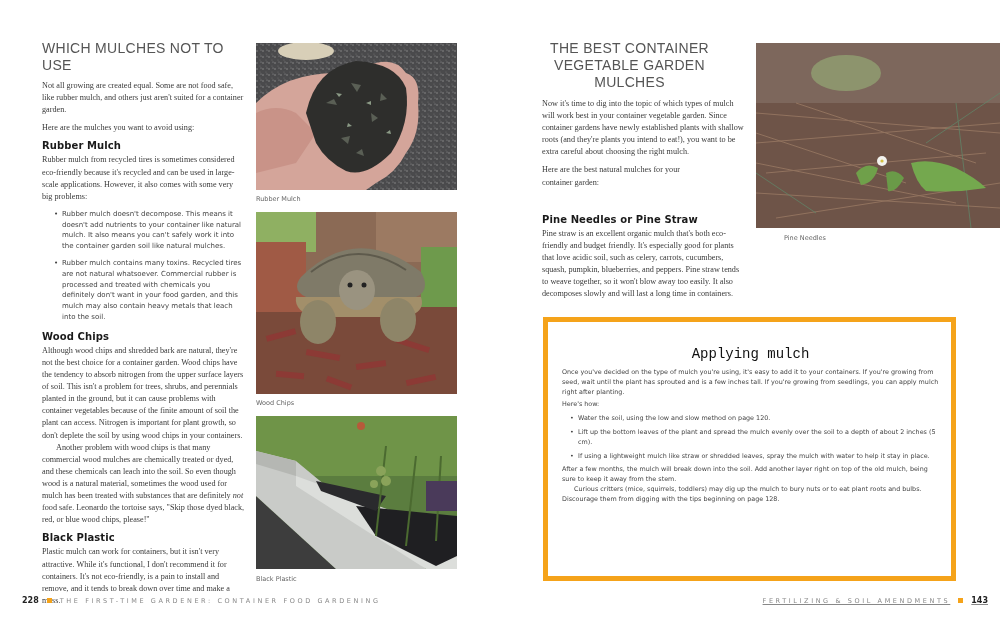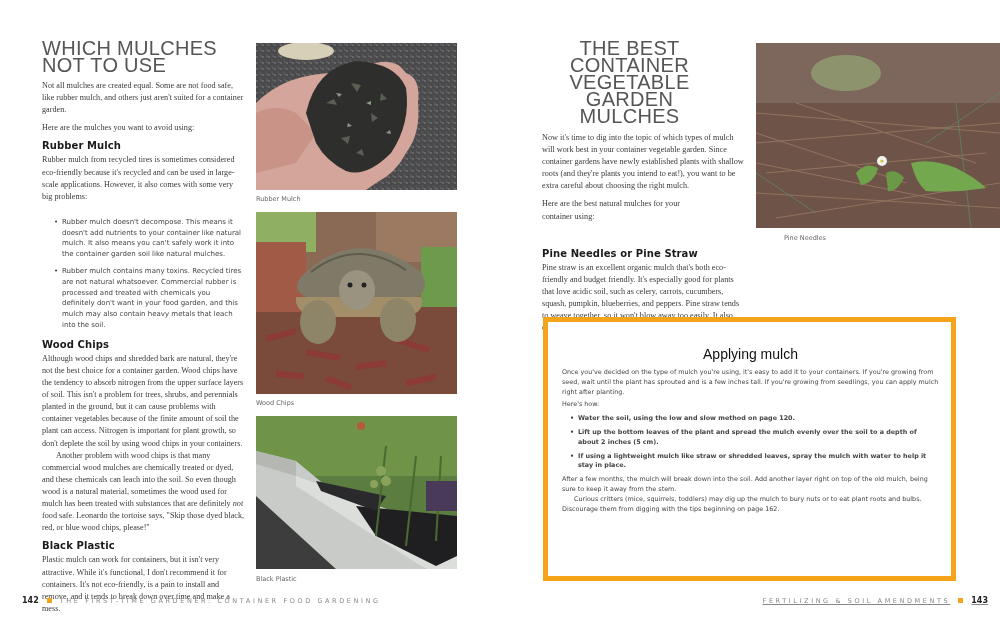--- a/index.html
+++ b/index.html
@@ -1,57 +1,57 @@
 <!DOCTYPE html>
 <html><head>
 <meta charset="utf-8">
 <style>
   * { margin:0; padding:0; box-sizing:border-box; }
   html, body { width:1000px; height:625px; background:#ffffff; overflow:hidden; }
   body { position:relative; font-family:"DejaVu Serif", serif; color:#333; }
   .page { position:absolute; top:0; height:625px; }
   .left { left:0; width:500px; }
 
-  .h1 { font-family:"Liberation Sans", sans-serif; font-weight:300; color:#555; font-size:20px; letter-spacing:0.3px; line-height:17px; }
+  .h1 { font-family:"Liberation Sans", sans-serif; font-weight:300; color:#555; font-size:14px; letter-spacing:0.3px; line-height:17px; }
   .body { font-family:"Liberation Serif", serif; font-size:8.2px; line-height:12.1px; color:#3a3a3a; }
   .body p { margin-bottom:6px; }
   .indent { text-indent:14px; }
   .h2 { font-family:"DejaVu Sans", sans-serif; font-weight:bold; font-size:10px; color:#1a1a1a; margin-top:4px; margin-bottom:2px; letter-spacing:0.1px; }
-  .bullets { font-family:"DejaVu Sans", sans-serif; font-size:7px; line-height:10.8px; color:#444; margin:14px 0 8px 12px; list-style:none; }
+  .bullets { font-family:"DejaVu Sans", sans-serif; font-size:7px; line-height:10.8px; color:#444; margin:6px 0 8px 12px; list-style:none; }
   .bullets li { position:relative; padding-left:8px; margin-bottom:6px; }
   .bullets li::before { content:"•"; position:absolute; left:0; top:0; }
 
   .photo { position:absolute; overflow:hidden; }
   .caption { position:absolute; font-family:"DejaVu Sans", sans-serif; font-size:6.5px; color:#666; }
 
   
   #left-text { position:absolute; left:42px; top:40px; width:203px; }
   
   #right-text { position:absolute; left:542px; top:40px; width:205px; }
 
   .callout { position:absolute; left:543px; top:317px; width:413px; height:264px; border:5px solid #f5a31a; background:#fff; padding:24px 12px 10px 14px; }
-  .callout-title { font-family:Liberation Sans, sans-serif; font-size:14px; color:#111; text-align:center; margin-bottom:6px; }
+  .callout-title { font-family:Liberation Mono, monospace; font-size:14px; color:#111; text-align:center; margin-bottom:6px; }
   .callout-body { font-family:"DejaVu Sans", sans-serif; font-size:6.4px; line-height:9.8px; color:#444; }
   .callout-body p { margin-bottom:3px; }
   .callout-body .ind { text-indent:12px; margin-bottom:0; }
-  .callout .bullets { font-size:6.4px; line-height:9.8px; margin:4px 0 4px 8px;font-weight:bold; }
+  .callout .bullets { font-size:6.4px; line-height:9.8px; margin:4px 0 4px 8px; }
   .callout .bullets li { margin-bottom:4px; padding-left:8px; }
 
   .footer { position:absolute; top:596px; font-family:"DejaVu Sans", sans-serif; font-size:6.5px; letter-spacing:2.6px; color:#888; display:flex; align-items:center; gap:8px; }
   .folio { font-family:"DejaVu Sans", sans-serif; font-weight:bold; font-size:8px; color:#222; letter-spacing:0; }
   .sq { width:5px; height:5px; background:#f5a31a; display:inline-block; }
 </style>
 </head>
 <body>
 
 <div class="page left">
   <div id="left-text">
     <div class="h1" style="margin-bottom:6px;">WHICH MULCHES NOT TO USE</div>
     <div class="body">
-      <p>Not all mulches are created equal. Some are not food safe, like rubber mulch, and others just aren't suited for a container garden.</p>
+      <p>Not all growing are created equal. Some are not food safe, like rubber mulch, and others just aren't suited for a container garden.</p>
       <p>Here are the mulches you want to avoid using:</p>
 
       <div class="h2">Rubber Mulch</div>
       <p style="margin-bottom:0;">Rubber mulch from recycled tires is sometimes considered eco-friendly because it's recycled and can be used in large-scale applications. However, it also comes with some very big problems:</p>
       <ul class="bullets">
         <li>Rubber mulch doesn't decompose. This means it doesn't add nutrients to your container like natural mulch. It also means you can't safely work it into the container garden soil like natural mulches.</li>
         <li>Rubber mulch contains many toxins. Recycled tires are not natural whatsoever. Commercial rubber is processed and treated with chemicals you definitely don't want in your food garden, and this mulch may also contain heavy metals that leach into the soil.</li>
       </ul>
 
       <div class="h2">Wood Chips</div>
@@ -145,31 +145,31 @@
       <circle cx="125" cy="55" r="5" fill="#8aa35a"></circle>
       <circle cx="130" cy="65" r="5" fill="#8aa35a"></circle>
       <circle cx="118" cy="68" r="4" fill="#8aa35a"></circle>
       <circle cx="105" cy="10" r="4" fill="#b65a3a"></circle>
       <rect x="170" y="65" width="31" height="30" fill="#4a3a5a"></rect>
     </svg>
   </div>
   <div class="caption" style="left:256px; top:575px;">Black Plastic</div>
 
   <div class="footer" style="left:22px;">
-    <span class="folio">142</span>
+    <span class="folio">228</span>
     <span class="sq"></span>
     <span>THE FIRST-TIME GARDENER: CONTAINER FOOD GARDENING</span>
   </div>
 </div>
 
 <div id="right-text">
   <div class="h1" style="width:175px; margin-bottom:7px;text-align:center;">THE BEST CONTAINER VEGETABLE GARDEN MULCHES</div>
   <div class="body">
     <p>Now it's time to dig into the topic of which types of mulch will work best in your container vegetable garden. Since container gardens have newly established plants with shallow roots (and they're plants you intend to eat!), you want to be extra careful about choosing the right mulch.</p>
-    <p style="width:150px;">Here are the best natural mulches for your container using:</p>
+    <p style="width:150px;">Here are the best natural mulches for your container garden:</p>
     <div class="h2" style="margin-top:25px;">Pine Needles or Pine Straw</div>
     <p>Pine straw is an excellent organic mulch that's both eco-friendly and budget friendly. It's especially good for plants that love acidic soil, such as celery, carrots, cucumbers, squash, pumpkin, blueberries, and peppers. Pine straw tends to weave together, so it won't blow away too easily. It also decomposes slowly and will last a long time in containers.</p>
   </div>
 </div>
 
 <div class="photo" style="left:756px; top:43px; width:244px; height:185px;">
   <svg width="244" height="185" viewBox="0 0 244 185">
     <rect width="244" height="185" fill="#6e5448"></rect>
     <rect x="0" y="0" width="244" height="60" fill="#7d675c"></rect>
     <ellipse cx="90" cy="30" rx="35" ry="18" fill="#98b278" opacity="0.6"></ellipse>
@@ -201,21 +201,21 @@
   <div class="callout-title">Applying mulch</div>
   <div class="callout-body">
     <p>Once you've decided on the type of mulch you're using, it's easy to add it to your containers. If you're growing from seed, wait until the plant has sprouted and is a few inches tall. If you're growing from seedlings, you can apply mulch right after planting.</p>
     <p>Here's how:</p>
     <ul class="bullets">
       <li>Water the soil, using the low and slow method on page 120.</li>
       <li>Lift up the bottom leaves of the plant and spread the mulch evenly over the soil to a depth of about 2 inches (5 cm).</li>
       <li>If using a lightweight mulch like straw or shredded leaves, spray the mulch with water to help it stay in place.</li>
     </ul>
     <p style="margin-bottom:0;">After a few months, the mulch will break down into the soil. Add another layer right on top of the old mulch, being sure to keep it away from the stem.</p>
-    <p class="ind">Curious critters (mice, squirrels, toddlers) may dig up the mulch to bury nuts or to eat plant roots and bulbs. Discourage them from digging with the tips beginning on page 162.</p>
+    <p class="ind">Curious critters (mice, squirrels, toddlers) may dig up the mulch to bury nuts or to eat plant roots and bulbs. Discourage them from digging with the tips beginning on page 128.</p>
   </div>
 </div>
 
 <div class="footer" style="right:12px;text-decoration:underline;">
   <span>FERTILIZING &amp; SOIL AMENDMENTS</span>
   <span class="sq"></span>
   <span class="folio">143</span>
 </div>
 
 </body></html>

